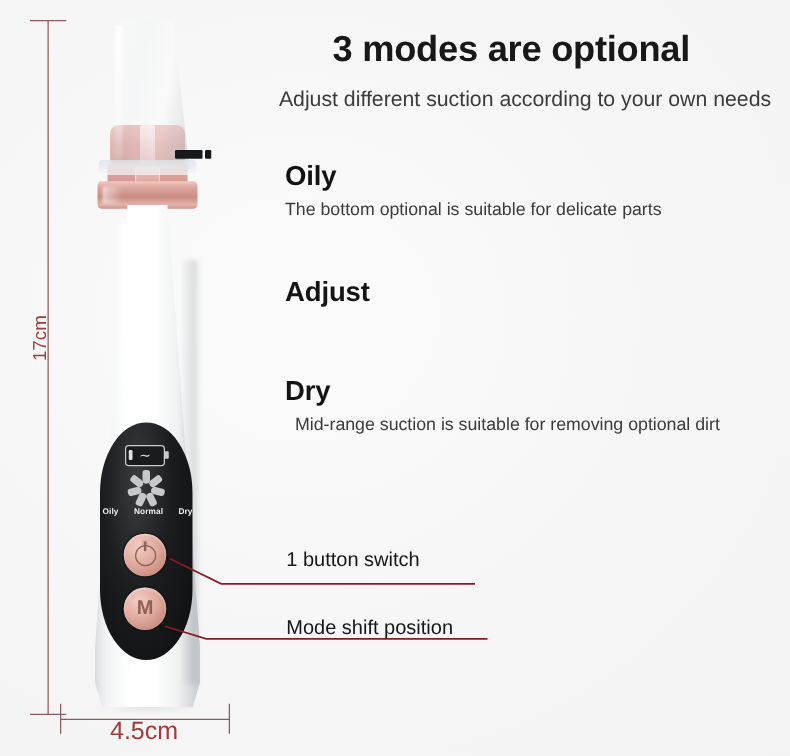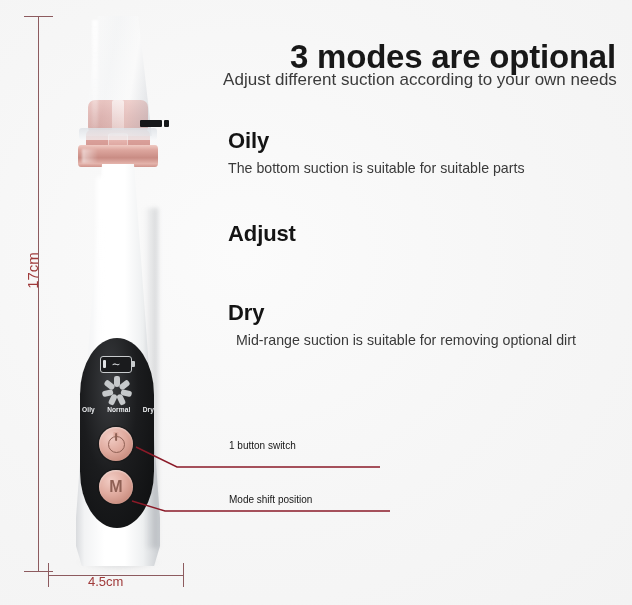--- a/index.html
+++ b/index.html
@@ -9,22 +9,22 @@
     font-family:"Liberation Sans", sans-serif;
     overflow:hidden;
     position:relative;
   }
   #stage{position:absolute;left:0;top:0;width:632px;height:605px;
     background:radial-gradient(ellipse at 38% 42%, #fbfbfb 0%, #f6f6f6 55%, #f3f3f3 100%);}
 
   
   .title{
     position:absolute;left:266px;top:24px;width:350px;
-    font-size:33px;font-weight:bold;color:#181818;
-    letter-spacing:-0.2px;text-align:right;white-space:nowrap;margin-top:14px;
+    font-size:29px;font-weight:bold;color:#181818;
+    letter-spacing:-0.2px;text-align:left;white-space:nowrap;
   }
   .subtitle{
     position:absolute;left:220px;top:70px;width:400px;
     font-size:17px;color:#3b3b3b;text-align:center;white-space:nowrap;
   }
   .mode{position:absolute;}
   .mode .m-name{
     font-size:22px;font-weight:bold;color:#141414;letter-spacing:-0.1px;
     line-height:26px;
   }
@@ -32,21 +32,21 @@
     font-size:14.2px;color:#3a3a3a;line-height:20px;margin-top:4px;white-space:nowrap;
   }
   #mode0{left:228px;top:128px;}
   #mode1{left:228px;top:221px;}
   #mode2{left:228px;top:300px;}
   #mode1 .m-desc{margin-left:8px;}
   #mode2 .m-desc{margin-left:8px;}
 
   
   .callout-label{
-    position:absolute;font-size:10px;color:#161616;white-space:nowrap;text-align:center;
+    position:absolute;font-size:16px;color:#161616;white-space:nowrap;text-align:center;
   }
   #callout0{left:229px;top:440px;}
   #callout1{left:229px;top:494px;}
 
   
   .dim{position:absolute;background:#8d5b5f;}
   .dim-v{width:1.3px;}
   .dim-h{height:1.3px;}
   .cap-h{position:absolute;height:1.4px;background:#8d5b5f;}
   .cap-v{position:absolute;width:1.4px;background:#8d5b5f;}
@@ -54,21 +54,21 @@
     position:absolute;color:#a03a3a;font-size:15px;white-space:nowrap;
   }
   #dimV{left:38px;top:16px;height:556px;}
   #dimVcapTop{left:24px;top:16px;width:29px;}
   #dimVcapBot{left:24px;top:571px;width:29px;}
   #dimVlabel{left:14px;top:262px;transform:rotate(-90deg);transform-origin:center;}
 
   #dimH{left:48px;top:575px;width:136px;}
   #dimHcapL{left:48px;top:563px;height:24px;}
   #dimHcapR{left:183px;top:563px;height:24px;}
-  #dimHlabel{left:88px;top:574px;font-size:13px;text-align:center;}
+  #dimHlabel{left:88px;top:574px;font-size:20px;text-align:center;}
 
   
   #device{position:absolute;left:52px;top:8px;width:132px;height:562px;}
 
   
   .cap{
     position:absolute;left:30px;top:8px;width:72px;height:120px;
     background:linear-gradient(100deg,
        rgba(196,200,205,.55) 0%,
        rgba(255,255,255,.30) 12%,
@@ -290,21 +290,21 @@
   <svg id="leaders">
     <polyline points="136,447 177,467 380,467" fill="none" stroke="#8b1a28" stroke-width="1.4"></polyline>
     <polyline points="132,501 165,511 390,511" fill="none" stroke="#8b1a28" stroke-width="1.4"></polyline>
   </svg>
 
   <div class="title">3 modes are optional</div>
   <div class="subtitle">Adjust different suction according to your own needs</div>
 
   <div class="mode" id="mode0">
     <div class="m-name">Oily</div>
-    <div class="m-desc">The bottom suction is suitable for suitable parts</div>
+    <div class="m-desc">The bottom optional is suitable for delicate parts</div>
   </div>
   <div class="mode" id="mode1">
     <div class="m-name">Adjust</div>
   </div>
   <div class="mode" id="mode2">
     <div class="m-name">Dry</div>
     <div class="m-desc">Mid-range suction is suitable for removing optional dirt</div>
   </div>
 
   <div class="callout-label" id="callout0">1 button switch</div>

